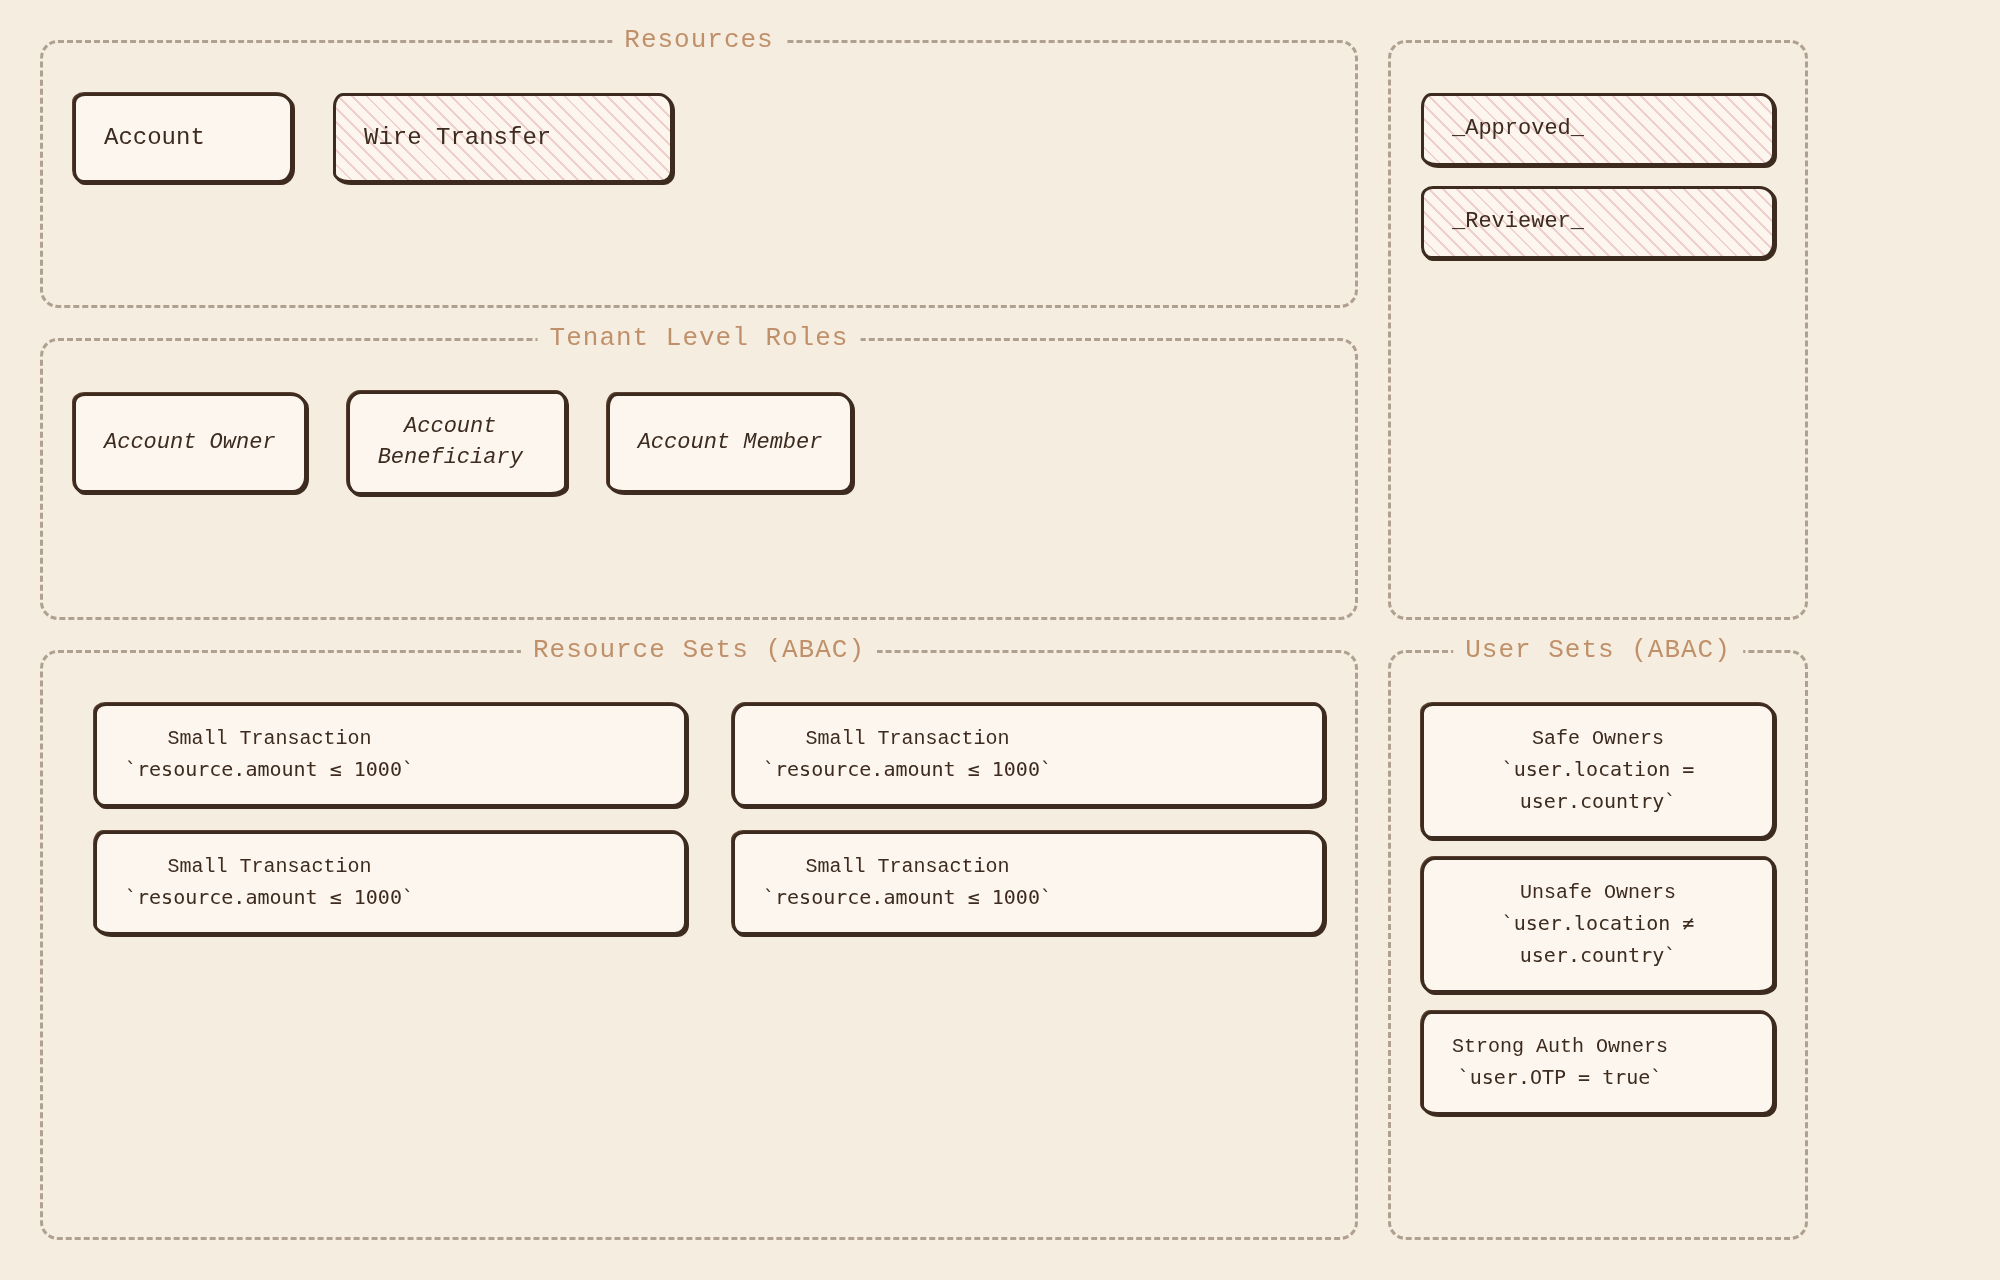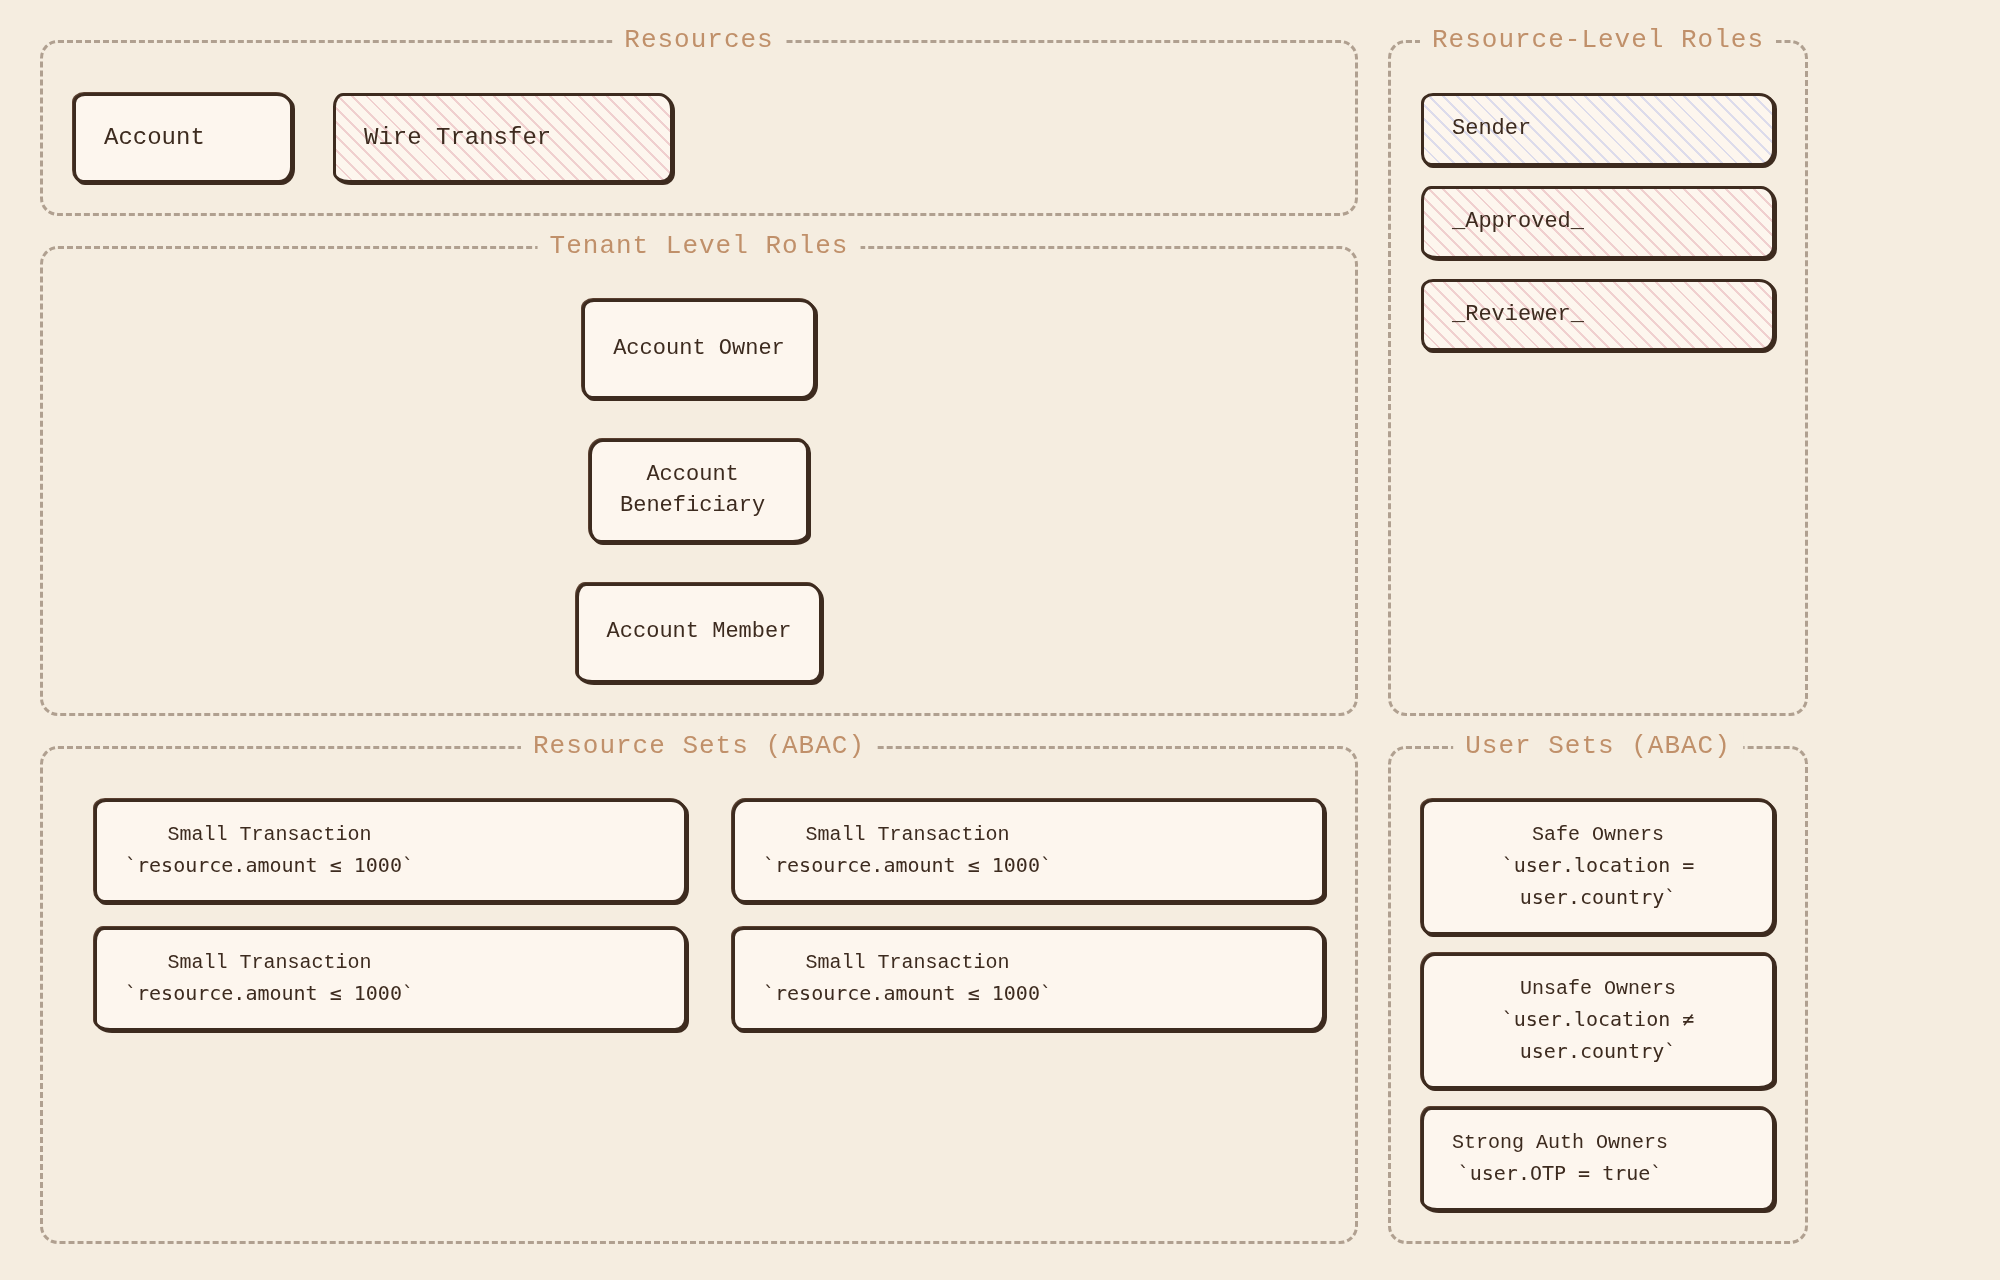--- a/index.html
+++ b/index.html
@@ -74,25 +74,26 @@
     }
 
     
     .tenant-panel {
       grid-column: 1;
       grid-row: 2;
     }
 
     .tenant-content {
       display: flex;
-      flex-direction: column;
+      flex-direction: row;
       gap: 40px;
       align-items: center;
       justify-content: flex-start;
       margin-top: 20px;
+      font-style: italic;
     }
 
     
     .resource-sets-panel {
       grid-column: 1;
       grid-row: 3;
     }
 
     .resource-sets-content {
       display: grid;
@@ -233,26 +234,22 @@
 
 
       <div class="card resource-card resource-card-wide squiggly3 card-pink-hatch">
         <span class="card-text">Wire Transfer</span>
       </div>
 
     </div>
   </div>
 
   <div class="panel roles-panel">
-    <span class="panel-title">Resource-Level Roles</span>
     <div class="roles-content">
 
-      <div class="card role-card squiggly card-blue-hatch">
-        <span class="card-text">Sender</span>
-      </div>
 
 
       <div class="card role-card squiggly3 card-pink-hatch">
         <span class="card-text">_Approved_</span>
       </div>
 
       <div class="card role-card squiggly card-pink-hatch">
         <span class="card-text">_Reviewer_</span>
       </div>
 

